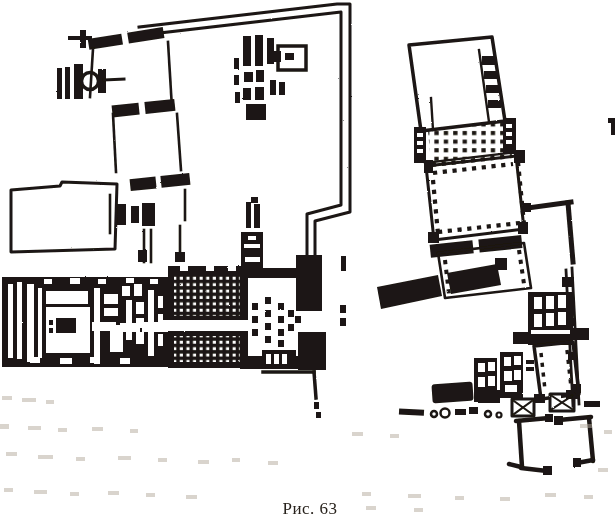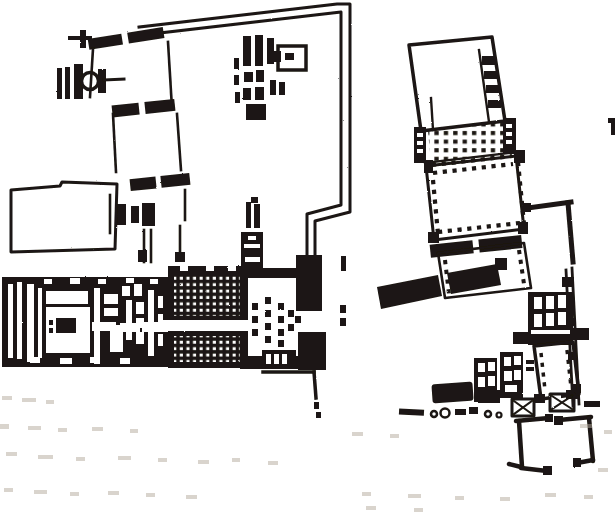--- a/index.html
+++ b/index.html
@@ -409,14 +409,15 @@
     <rect x="352" y="432" width="11" height="4"></rect>
         <rect x="390" y="434" width="9" height="4"></rect>
         <rect x="598" y="468" width="10" height="4"></rect>
     <rect x="604" y="430" width="8" height="4"></rect>
         <rect x="366" y="506" width="10" height="4"></rect>
         <rect x="414" y="508" width="9" height="4"></rect>
     <rect x="580" y="424" width="12" height="4"></rect>
   </g>
 </svg>
 
+<div class="caption">Рис. 63</div>
 
 </div>
 
 </body></html>

